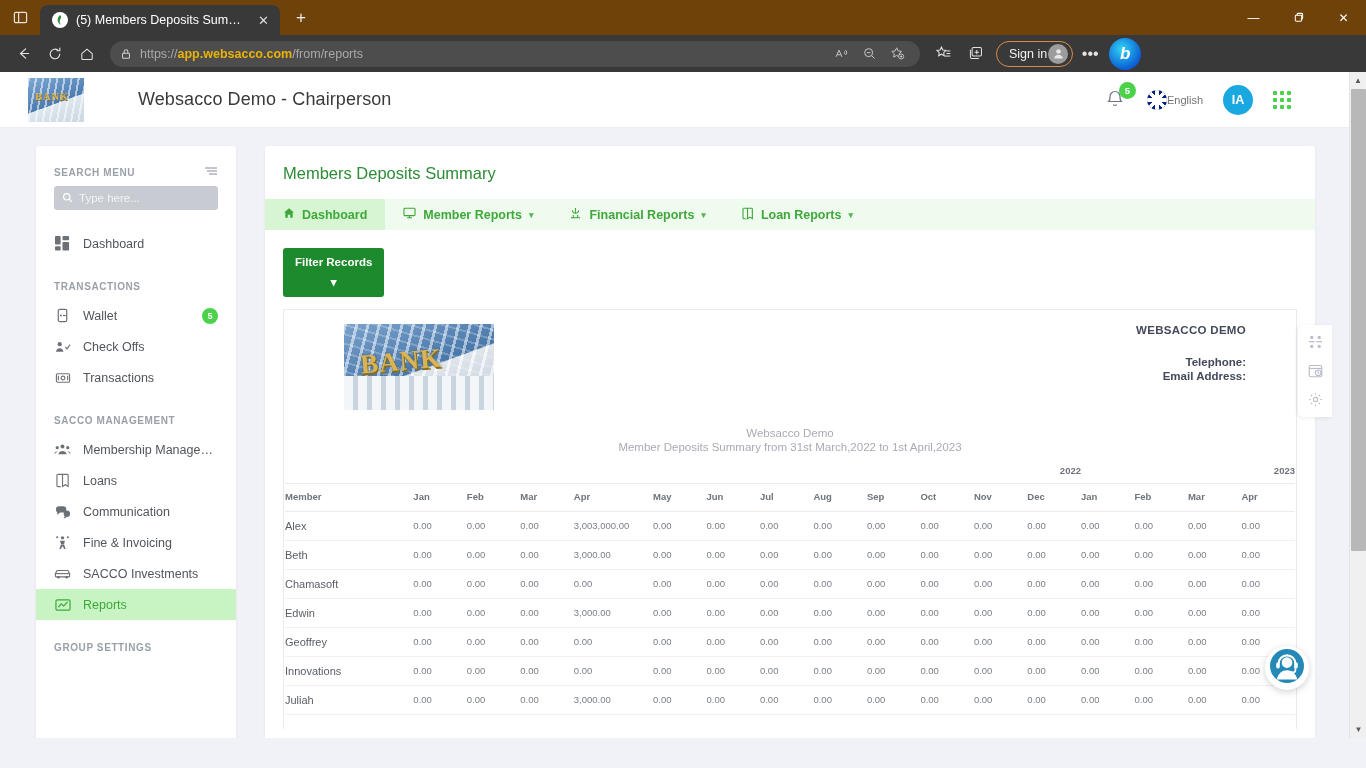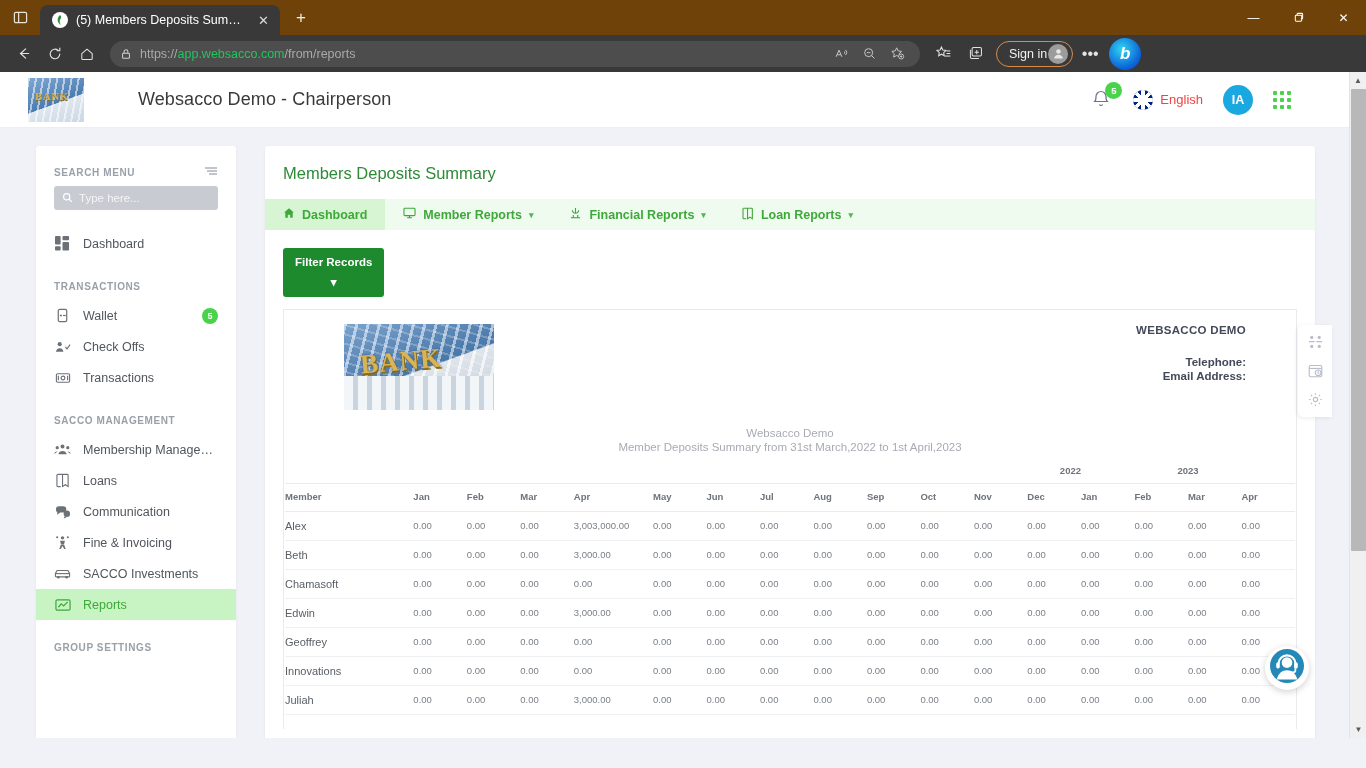--- a/index.html
+++ b/index.html
@@ -63,21 +63,21 @@
     display: flex; align-items: center; justify-content: center;
     color: #e3e3e3;
   }
   #omnibox {
     flex: 1 1 auto; height: 26px; background: #4d4d4d;
     border-radius: 13px; display: flex; align-items: center;
     margin: 0 6px; padding: 0 10px; gap: 8px; max-width: 810px;
   }
   #omnibox .lock { color: #cfcfcf; display:flex; }
   #omnibox .url { font-size: 12.5px; color: #a9a9a9; white-space: nowrap; }
-  #omnibox .url b { color: #22c55e; font-weight: 400; }
+  #omnibox .url b { color: #eab308; font-weight: 700; }
   #omnibox .tb-right { margin-left: auto; display: flex; gap: 2px; }
   #omnibox .tb-right .tb-btn { width: 26px; height: 26px; }
   #signin-btn {
     height: 26px; border: 1px solid #d98b4a; border-radius: 13px;
     display: flex; align-items: center; gap: 1px;
     padding: 0 4px 0 12px; color: #f0f0f0; font-size: 12.5px;
     margin-left: 4px;
   }
   #signin-btn .avatar-grey {
     width: 20px; height: 20px; border-radius: 50%; background: #9c9c9c;
@@ -132,21 +132,21 @@
   #header-right {
     margin-left: auto; display: flex; align-items: center; gap: 20px; padding-right: 42px;
   }
   #notif-wrap { position: relative; width: 22px; height: 24px; }
   #notif-badge {
     position: absolute; top: -6px; right: -9px;
     min-width: 17px; height: 17px; border-radius: 50%;
     background: #4bd24b; color: #fff; font-size: 9.5px; font-weight: bold;
     display: flex; align-items: center; justify-content: center;
   }
-  #lang-wrap { display: flex; align-items: center; gap: 7px; font-size: 13px; color: #ef4444; }
+  #lang-wrap { display: flex; align-items: center; font-size: 11px; color: #737373; }
   #flag-icon {
     width: 20px; height: 20px; border-radius: 50%; overflow: hidden;
     position: relative; background: #00247d; flex: 0 0 20px;
   }
   #flag-icon::before {
     content:""; position:absolute; inset:0;
     background:
       linear-gradient(45deg, transparent 44%, #fff 44% 56%, transparent 56%),
       linear-gradient(-45deg, transparent 44%, #fff 44% 56%, transparent 56%);
   }
@@ -713,21 +713,21 @@
                     <col class="col-m">
                     <col class="col-m">
                     <col class="col-m">
                     <col class="col-m">
                     <col class="col-m">
                   </colgroup>
                 <thead>
                   <tr class="yr-row" id="year-row">
                       <th></th>
                       <th colspan="12" style="text-align: right;">2022</th>
-                      <th colspan="4" style="text-align: center;">2023</th>
+                      <th colspan="4" style="text-align: right;">2023</th>
                     </tr>
                   <tr class="hdr-row" id="header-row">
                       <th>Member</th>
                       <th>Jan</th>
                       <th>Feb</th>
                       <th>Mar</th>
                       <th>Apr</th>
                       <th>May</th>
                       <th>Jun</th>
                       <th>Jul</th>

